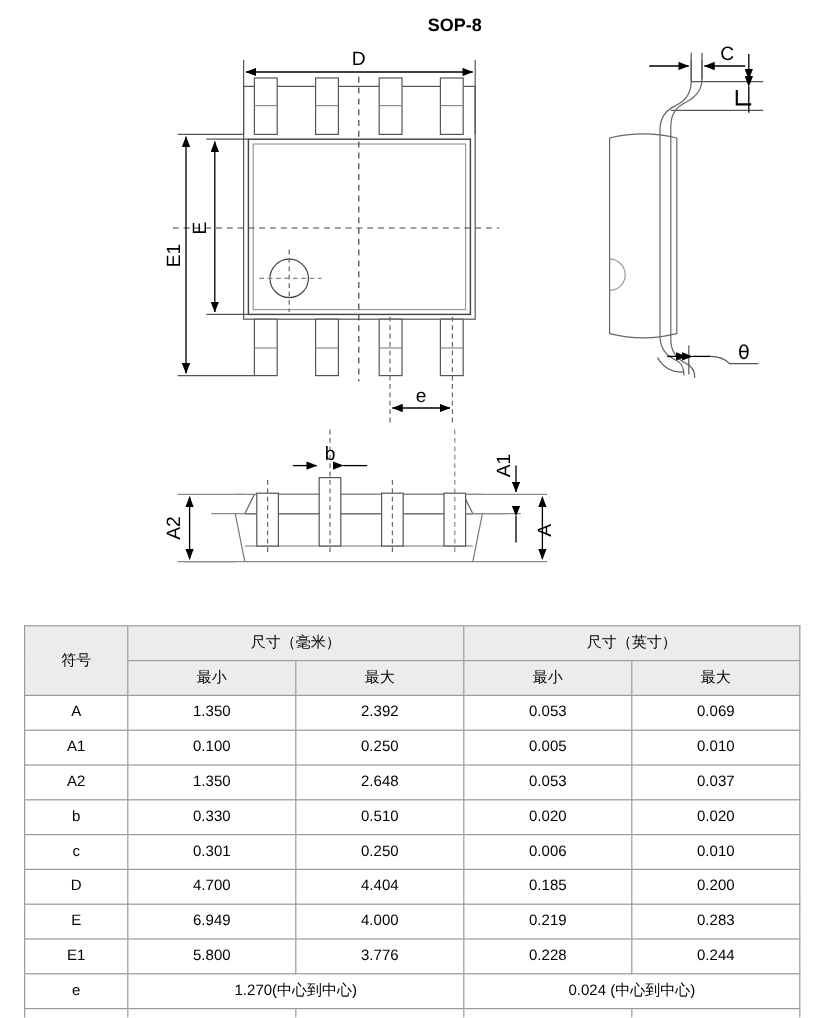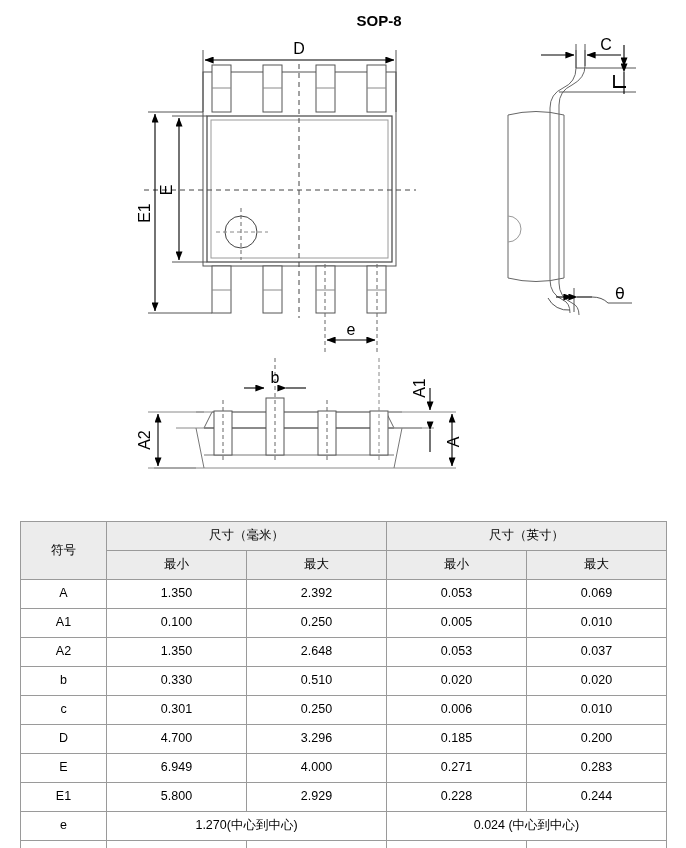--- a/index.html
+++ b/index.html
@@ -258,35 +258,35 @@
         <tr>
           <td>c</td>
           <td>0.301</td>
           <td>0.250</td>
           <td>0.006</td>
           <td>0.010</td>
         </tr>
         <tr>
           <td>D</td>
           <td>4.700</td>
-          <td>3.296</td>
+          <td>4.404</td>
           <td>0.185</td>
           <td>0.200</td>
         </tr>
         <tr>
           <td>E</td>
           <td>6.949</td>
           <td>4.000</td>
-          <td>0.271</td>
+          <td>0.219</td>
           <td>0.283</td>
         </tr>
         <tr>
           <td>E1</td>
           <td>5.800</td>
-          <td>2.929</td>
+          <td>3.776</td>
           <td>0.228</td>
           <td>0.244</td>
         </tr>
         <tr>
           <td>e</td>
           <td colspan="2" class="cjk">1.270(中心到中心)</td>
           <td colspan="2" class="cjk">0.024 (中心到中心)</td>
         </tr>
         <tr>
           <td>L</td>

